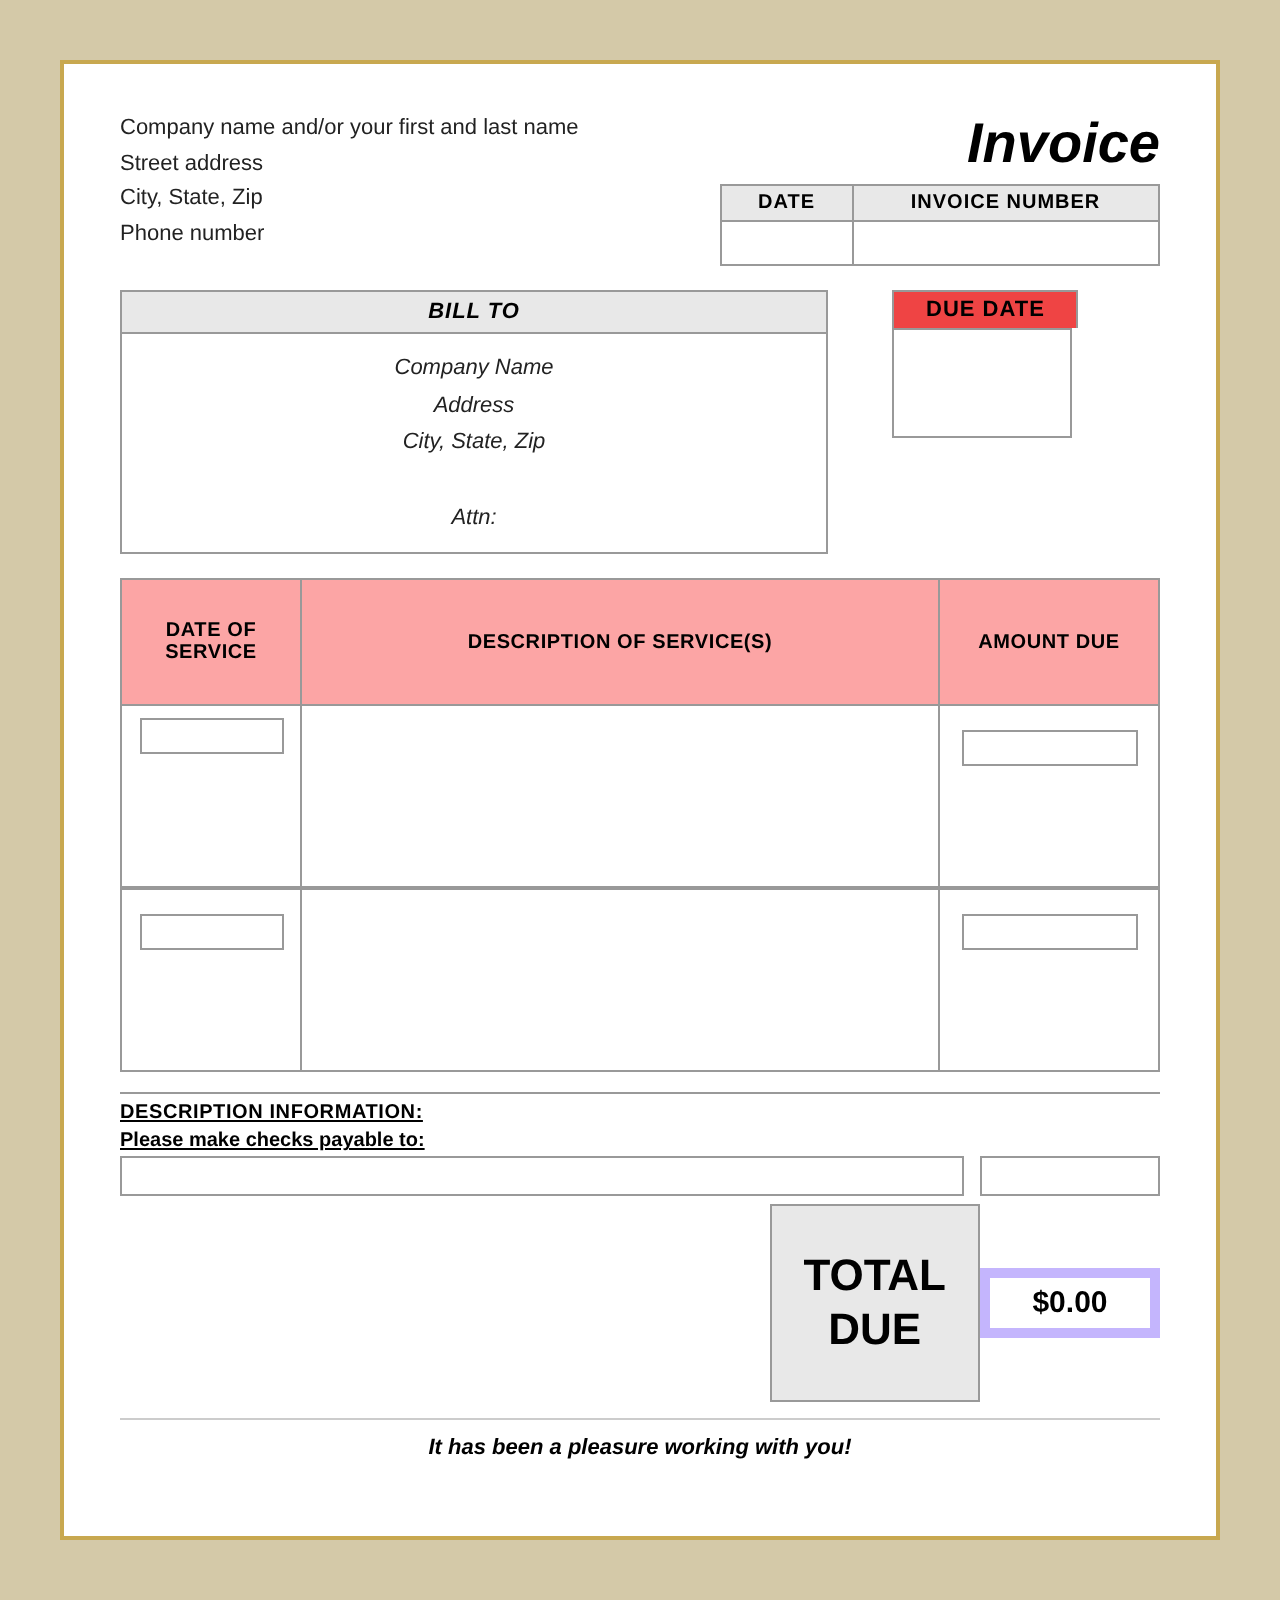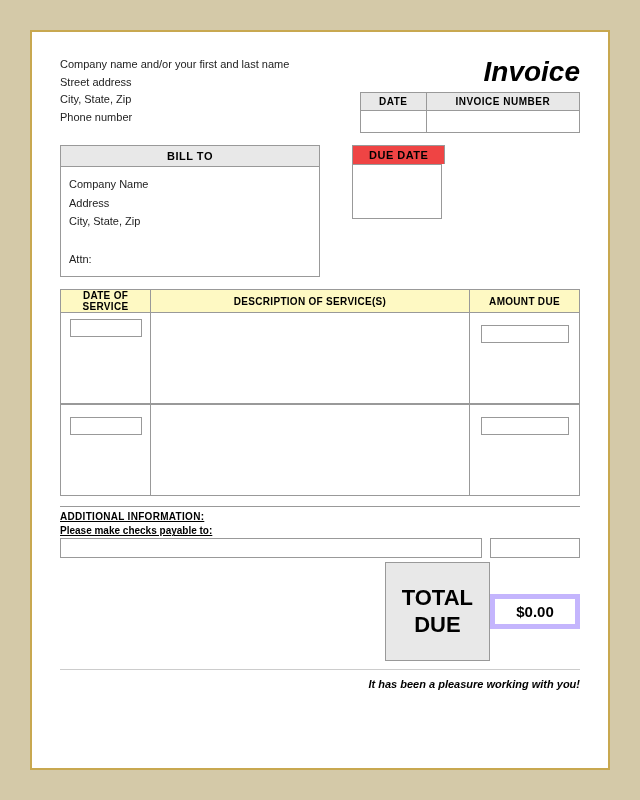--- a/index.html
+++ b/index.html
@@ -60,37 +60,39 @@
       font-size: 11px;
     }
     
     .bill-section {
       display: flex;
       gap: 12px;
       margin-bottom: 12px;
     }
     .bill-to-box {
       border: 1px solid #999;
-      width: 260px;
+      width: 354px;
       min-height: 120px;
+      font-style: italic;
     }
     .bill-to-header {
       background: #e8e8e8;
       text-align: center;
       font-weight: bold;
       font-size: 11px;
       padding: 4px;
       border-bottom: 1px solid #999;
       letter-spacing: 0.5px;
     }
     .bill-to-content {
       font-size: 11px;
       padding: 8px;
       line-height: 1.7;
       color: #222;
+      text-align: center;
     }
     .due-date-box {
       margin-left: 20px;
     }
     .due-date-label {
       background: #ef4444;
       border: 1px solid #999;
       border-bottom: none;
       text-align: center;
       font-weight: bold;
@@ -103,25 +105,25 @@
       width: 90px;
       height: 55px;
     }
     
     .service-table {
       width: 100%;
       border-collapse: collapse;
       margin-bottom: 10px;
     }
     .service-table th {
-      background: #fef9c3;
+      background: #fca5a5;
       border: 1px solid #999;
       font-size: 10px;
       font-weight: bold;
-      padding: 0 6px;
+      padding: 20px 6px;
       text-align: center;
       letter-spacing: 0.3px;
     }
     .service-table td {
       border: 1px solid #999;
       vertical-align: top;
       padding: 4px;
     }
     .service-table .date-col { width: 90px; }
     .service-table .desc-col { }
@@ -202,21 +204,21 @@
     .total-value {
       border: 5px solid #c4b5fd;
       font-size: 15px;
       font-weight: bold;
       padding: 4px 10px;
       min-width: 90px;
       text-align: center;
       height: 100%;
     }
     .footer-text {
-      text-align: right;
+      text-align: center;
       font-size: 11px;
       font-style: italic;
       font-weight: bold;
       margin-top: 4px;
       border-top: 1px solid #ccc;
       padding-top: 8px;
     }
     .date-input-cell {
       padding: 6px 4px;
       text-align: center;
@@ -308,21 +310,21 @@
           <div class="desc-cell-inner" style="min-height:90px; border:none;"></div>
         </td>
         <td class="amount-cell">
           <input type="text" class="amount-inner" style="">
         </td>
       </tr>
     </tbody>
   </table>
 
   <div class="additional-section">
-    <div class="additional-label">ADDITIONAL INFORMATION:</div>
+    <div class="additional-label">DESCRIPTION INFORMATION:</div>
     <div class="additional-row">
       <div class="checks-payable">
         <div class="checks-payable-label">Please make checks payable to:</div>
         <div class="checks-payable-field"></div>
       </div>
       <input type="text" class="additional-input" style="">
     </div>
   </div>
 
   <div class="total-section">

